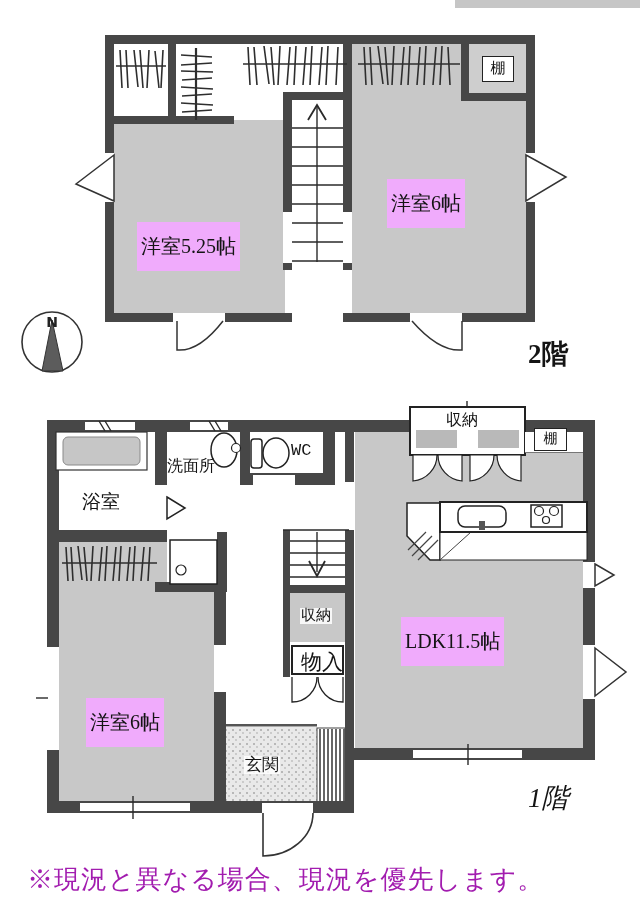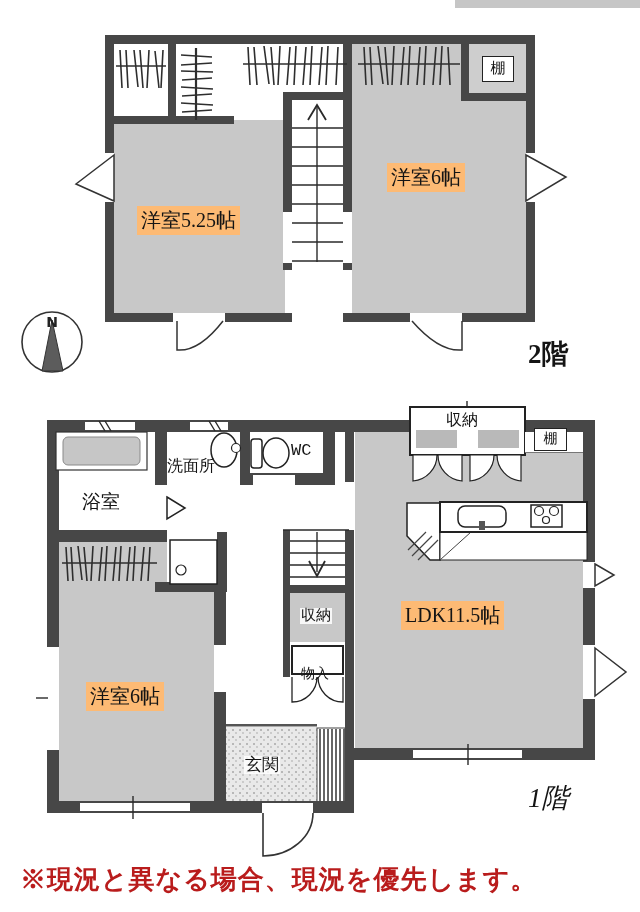--- a/index.html
+++ b/index.html
@@ -2,25 +2,25 @@
 <html><head>
 <meta charset="utf-8">
 <style>
   html,body{margin:0;padding:0;background:#ffffff;}
   #canvas{
     position:relative;width:640px;height:912px;background:#ffffff;overflow:hidden;
     font-family:"Liberation Serif","DejaVu Serif",serif;color:#1a1a1a;
   }
   #plan-svg{position:absolute;left:0;top:0;}
   .lbl{position:absolute;line-height:1.05;white-space:nowrap;color:#141414;}
-  .boxed{background:#fdba74;padding:4px 4px;}
+  .boxed{background:#f0abfc;padding:14px 4px;margin-top:16px;}
   .bordered{background:#ffffff;border:2px solid #222;display:flex;align-items:center;justify-content:center;padding:0;}
   .scanbar{position:absolute;left:455px;top:0;width:185px;height:8px;background:#c6c6c6;}
   .floor-label{font-size:27px;}
-  .note{position:absolute;left:20px;top:862px;font-size:26px;letter-spacing:1px;color:#b91c1c;font-weight:bold;}
+  .note{position:absolute;left:27px;top:862px;font-size:26px;letter-spacing:1px;color:#a21caf;}
 </style>
 </head>
 <body>
 
 <div id="canvas">
   <div class="scanbar"></div>
 
   <svg id="plan-svg" width="640" height="912" viewBox="0 0 640 912">
     <defs>
       <pattern id="stipple" width="7" height="7" patternUnits="userSpaceOnUse">
@@ -241,21 +241,21 @@
 
   <div class="lbl boxed" style="left:137px;top:206px;font-size:20px;">洋室5.25帖</div>
   <div class="lbl boxed" style="left:387px;top:163px;font-size:20px;">洋室6帖</div>
   <div class="lbl bordered" style="left:482px;top:56px;width:30px;height:24px;font-size:15px;border-width:1.5px;">棚</div>
   <div class="lbl floor-label" style="left:528px;top:340px;font-weight:bold;">2階</div>
 
   <div class="lbl" style="left:82px;top:492px;font-size:19px;">浴室</div>
   <div class="lbl" style="left:167px;top:458px;font-size:16px;">洗面所</div>
   <div class="lbl" style="left:291px;top:442px;font-size:17px;font-family:Liberation Mono, monospace;">WC</div>
   <div class="lbl" style="left:300px;top:608px;font-size:15px;background:rgba(255,255,255,0.85);padding:0 1px;">収納</div>
-  <div class="lbl" style="left:301px;top:667px;font-size:14px;">物入</div>
+  <div class="lbl" style="left:301px;top:651px;font-size:21px;">物入</div>
   <div class="lbl boxed" style="left:401px;top:601px;font-size:20px;">LDK11.5帖</div>
   <div class="lbl" style="left:446px;top:412px;font-size:16px;">収納</div>
   <div class="lbl bordered" style="left:534px;top:428px;width:31px;height:21px;font-size:14px;border-width:1.5px;">棚</div>
   <div class="lbl boxed" style="left:86px;top:682px;font-size:20px;">洋室6帖</div>
   <div class="lbl" style="left:244px;top:756px;font-size:17px;background:rgba(255,255,255,0.8);padding:0 1px;">玄関</div>
   <div class="lbl floor-label" style="left:528px;top:784px;font-style:italic;">1階</div>
 
   <div class="note">※現況と異なる場合、現況を優先します。</div>
 </div>
 

